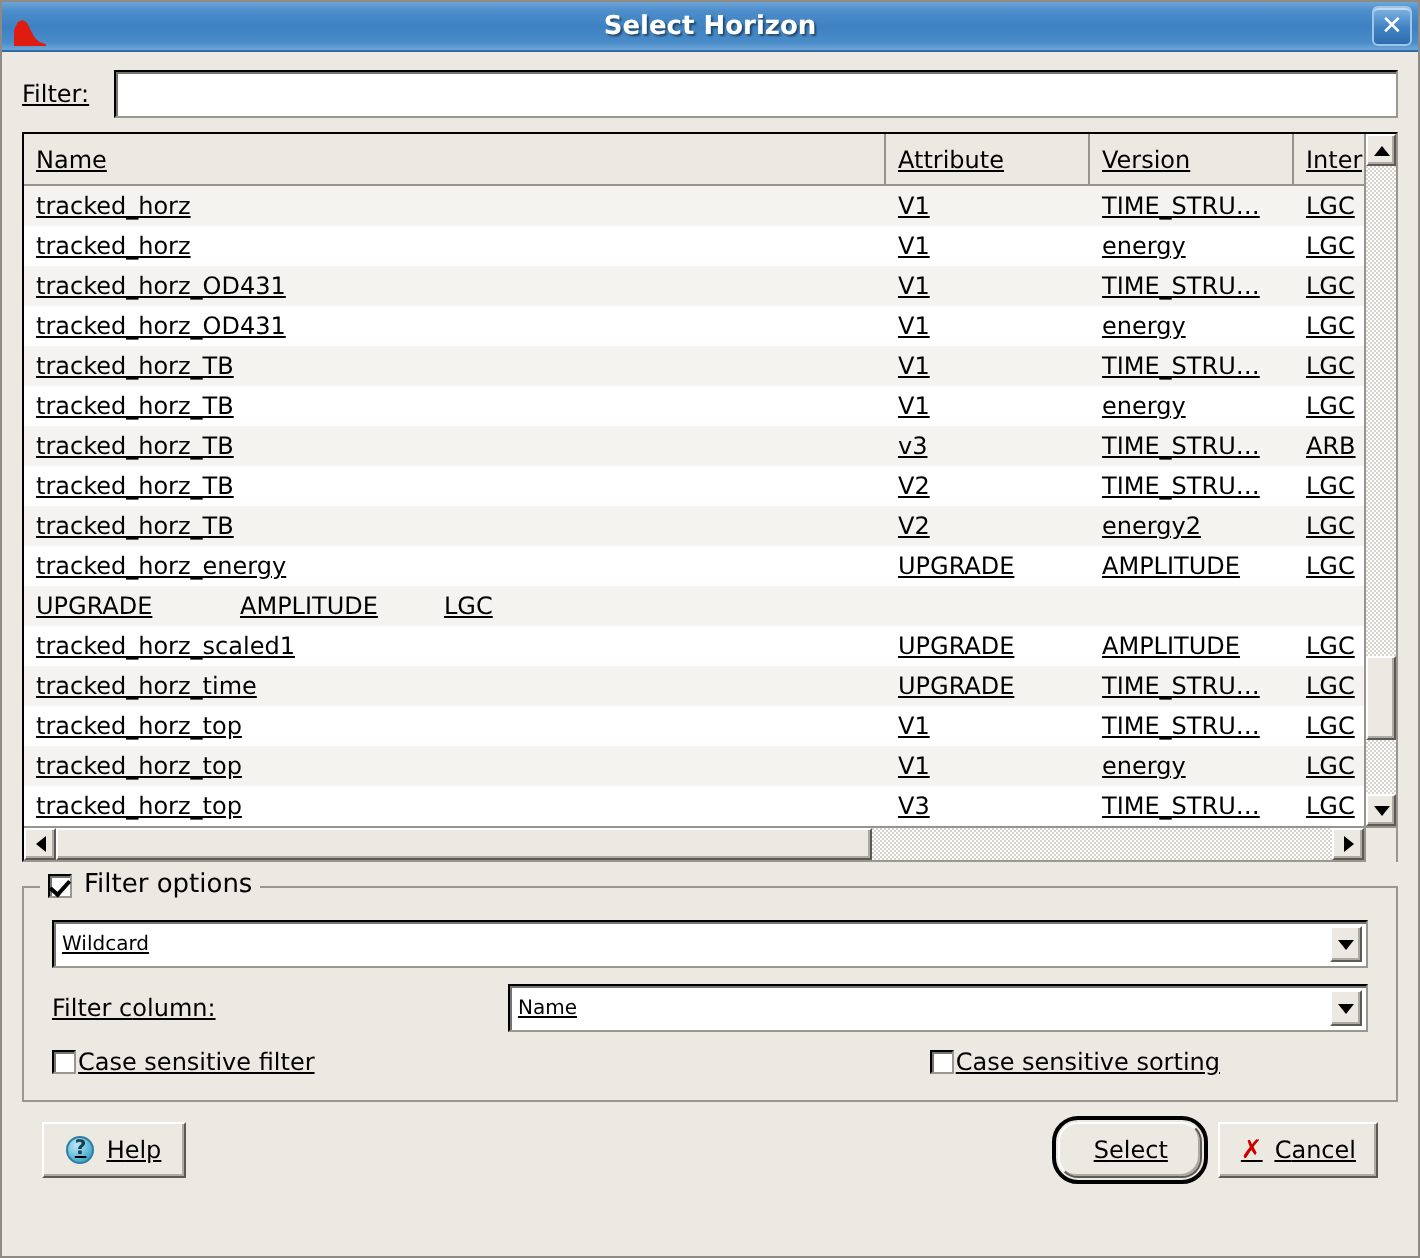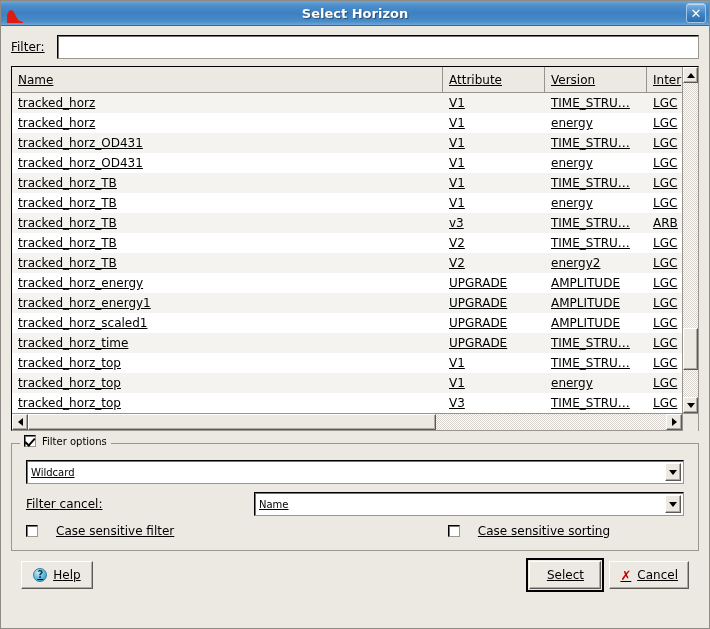--- a/index.html
+++ b/index.html
@@ -191,21 +191,21 @@
     border-top-color: #9a978f;
     position: relative;
     padding: 16px 14px 12px 14px;
     background: transparent;
   }
   .group-legend {
     position: absolute; top: -9px; left: 8px;
     background: #ece9e2;
     padding: 0 4px;
     display: flex; align-items: center; gap: 6px;
-    font-size: 10px;
+    font-size: 13px;
     cursor: pointer;
   }
   .cb {
     width: 12px; height: 12px;
     background: #fff;
     border: 1px solid #000;
     border-right-color: #9a978f; border-bottom-color: #9a978f;
     box-shadow: inset 1px 1px 0 #767471;
     position: relative;
     flex: 0 0 12px;
@@ -236,21 +236,21 @@
     width: 16px; height: 18px; margin-right: 2px;
     background: #ece9e2;
     border: 1px solid #ffffff;
     border-right-color: #5d5a55; border-bottom-color: #5d5a55;
     box-shadow: inset -1px -1px 0 #adaaa3;
     display: flex; align-items: center; justify-content: center;
     flex: 0 0 16px;
   }
 
   .check-row { display: flex; align-items: center; margin-top: 6px; }
-  .check-item { display: flex; align-items: center; gap: 18px; font-size: 12px; cursor: pointer; }
+  .check-item { display: flex; align-items: center; gap: 1px; font-size: 12px; cursor: pointer; }
   .check-item.right { margin-left: auto; margin-right: 74px; }
 
   
   .buttonbar {
     flex: 0 0 auto;
     padding: 10px 10px 11px 10px;
     display: flex; align-items: center;
   }
   .btn {
     height: 28px;
@@ -261,20 +261,21 @@
     border-right-color: #5d5a55; border-bottom-color: #5d5a55;
     box-shadow: inset -1px -1px 0 #adaaa3;
     display: flex; align-items: center; justify-content: center;
     gap: 6px;
     font-family: inherit; font-size: 12px; color: #000;
     cursor: pointer;
   }
   .btn.default {
     outline: 2px solid #000;
     outline-offset: 1px;
+    border-radius: 10px;
   }
   .btn-help-icon {
     width: 14px; height: 14px; border-radius: 50%;
     background: radial-gradient(circle at 35% 30%, #bfe7f5, #5ab5d8 60%, #2e89b4);
     border: 1px solid #2f7ea3;
     color: #13414f; font-size: 10px; font-weight: bold;
     display: flex; align-items: center; justify-content: center;
     line-height: 1;
   }
   .btn-cancel-icon {
@@ -369,21 +370,20 @@
                 <div class="td c-attr">energy2</div>
                 <div class="td c-int">LGC</div>
               </div>
               <div class="tr even">
                 <div class="td c-name">tracked_horz_energy</div>
                 <div class="td c-ver">UPGRADE</div>
                 <div class="td c-attr">AMPLITUDE</div>
                 <div class="td c-int">LGC</div>
               </div>
               <div class="tr odd">
-                <div class="td c-name">tracked_horz_energy1</div>
                 <div class="td c-ver">UPGRADE</div>
                 <div class="td c-attr">AMPLITUDE</div>
                 <div class="td c-int">LGC</div>
               </div>
               <div class="tr even">
                 <div class="td c-name">tracked_horz_scaled1</div>
                 <div class="td c-ver">UPGRADE</div>
                 <div class="td c-attr">AMPLITUDE</div>
                 <div class="td c-int">LGC</div>
               </div>
@@ -450,21 +450,21 @@
       <div class="opt-row">
         <div class="combo">
           <span class="combo-text">Wildcard</span>
           <span class="combo-btn">
               <span class="tri tri-down"></span>
             </span>
         </div>
       </div>
 
       <div class="opt-row">
-        <div class="opt-label"><span>Filter </span><u>c</u><span>ancel:</span></div>
+        <div class="opt-label"><span>Filter </span><u>c</u><span>olumn:</span></div>
         <div class="combo">
           <span class="combo-text">Name</span>
           <span class="combo-btn">
               <span class="tri tri-down"></span>
             </span>
         </div>
       </div>
 
       <div class="check-row">
         <label class="check-item">

